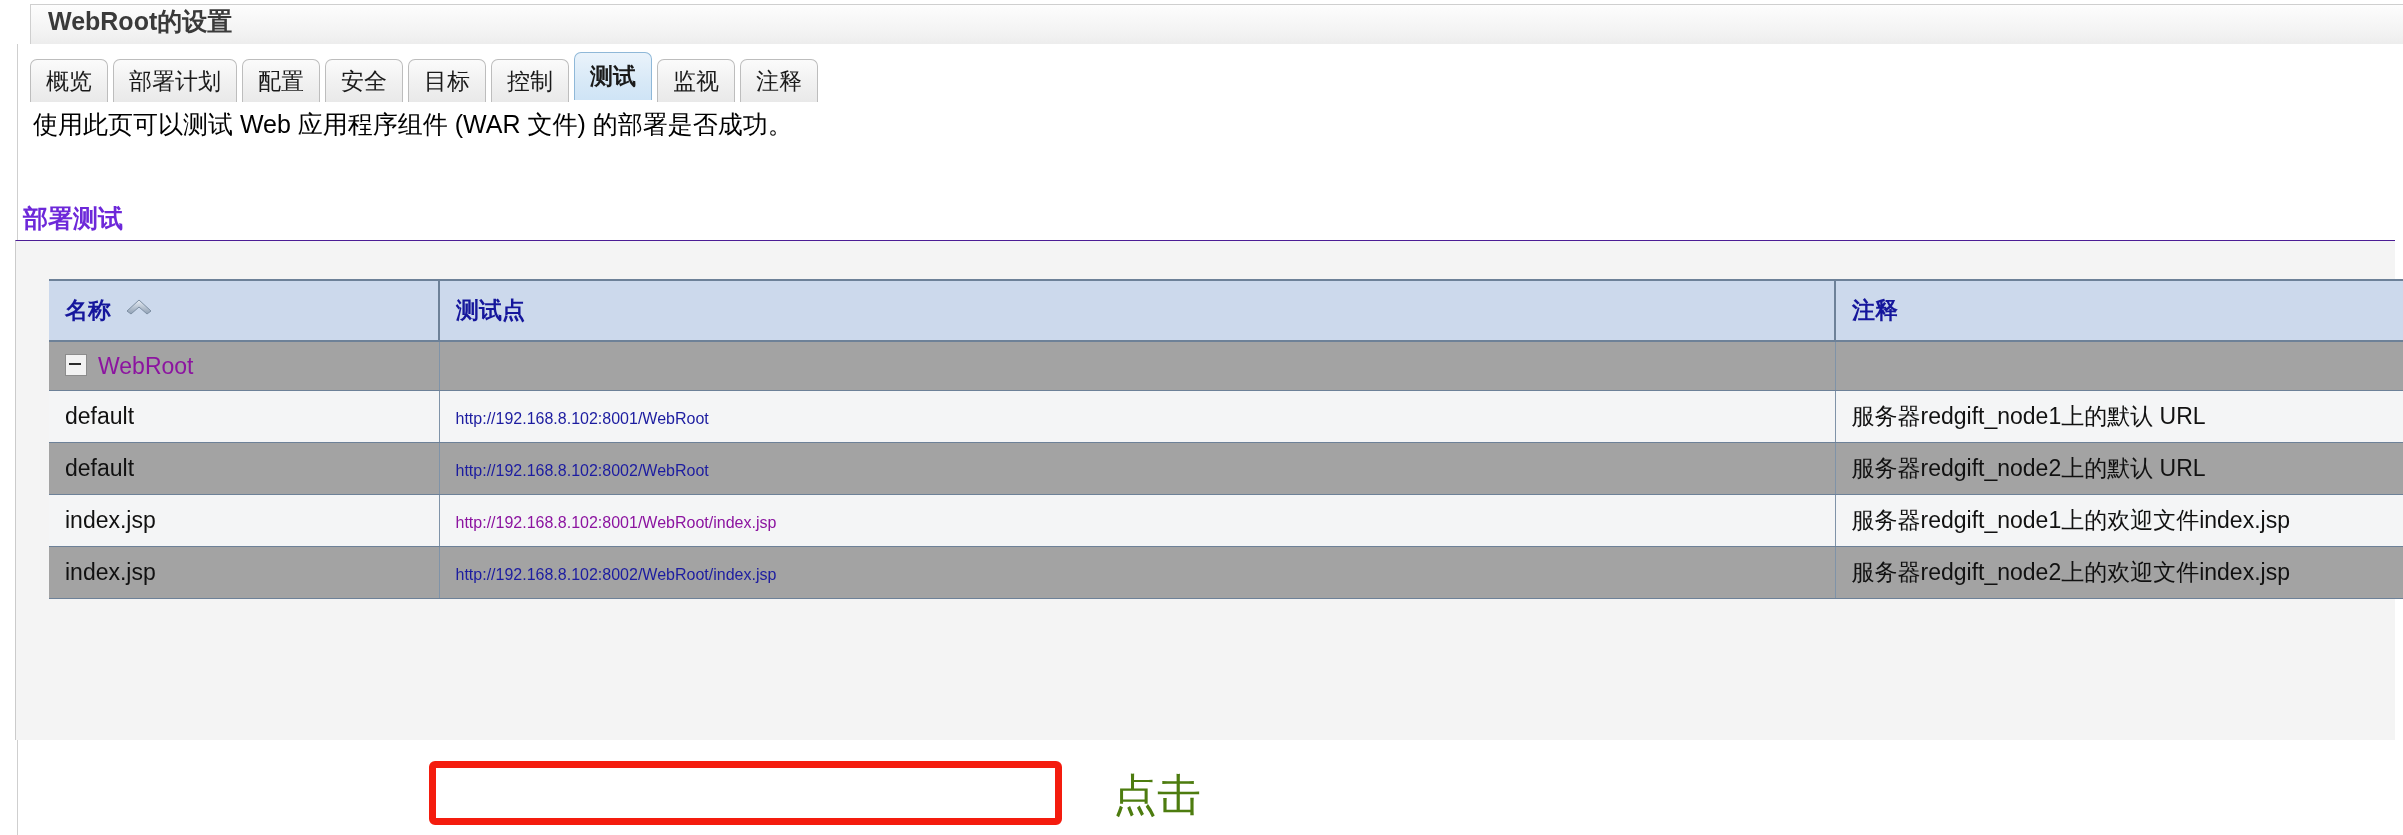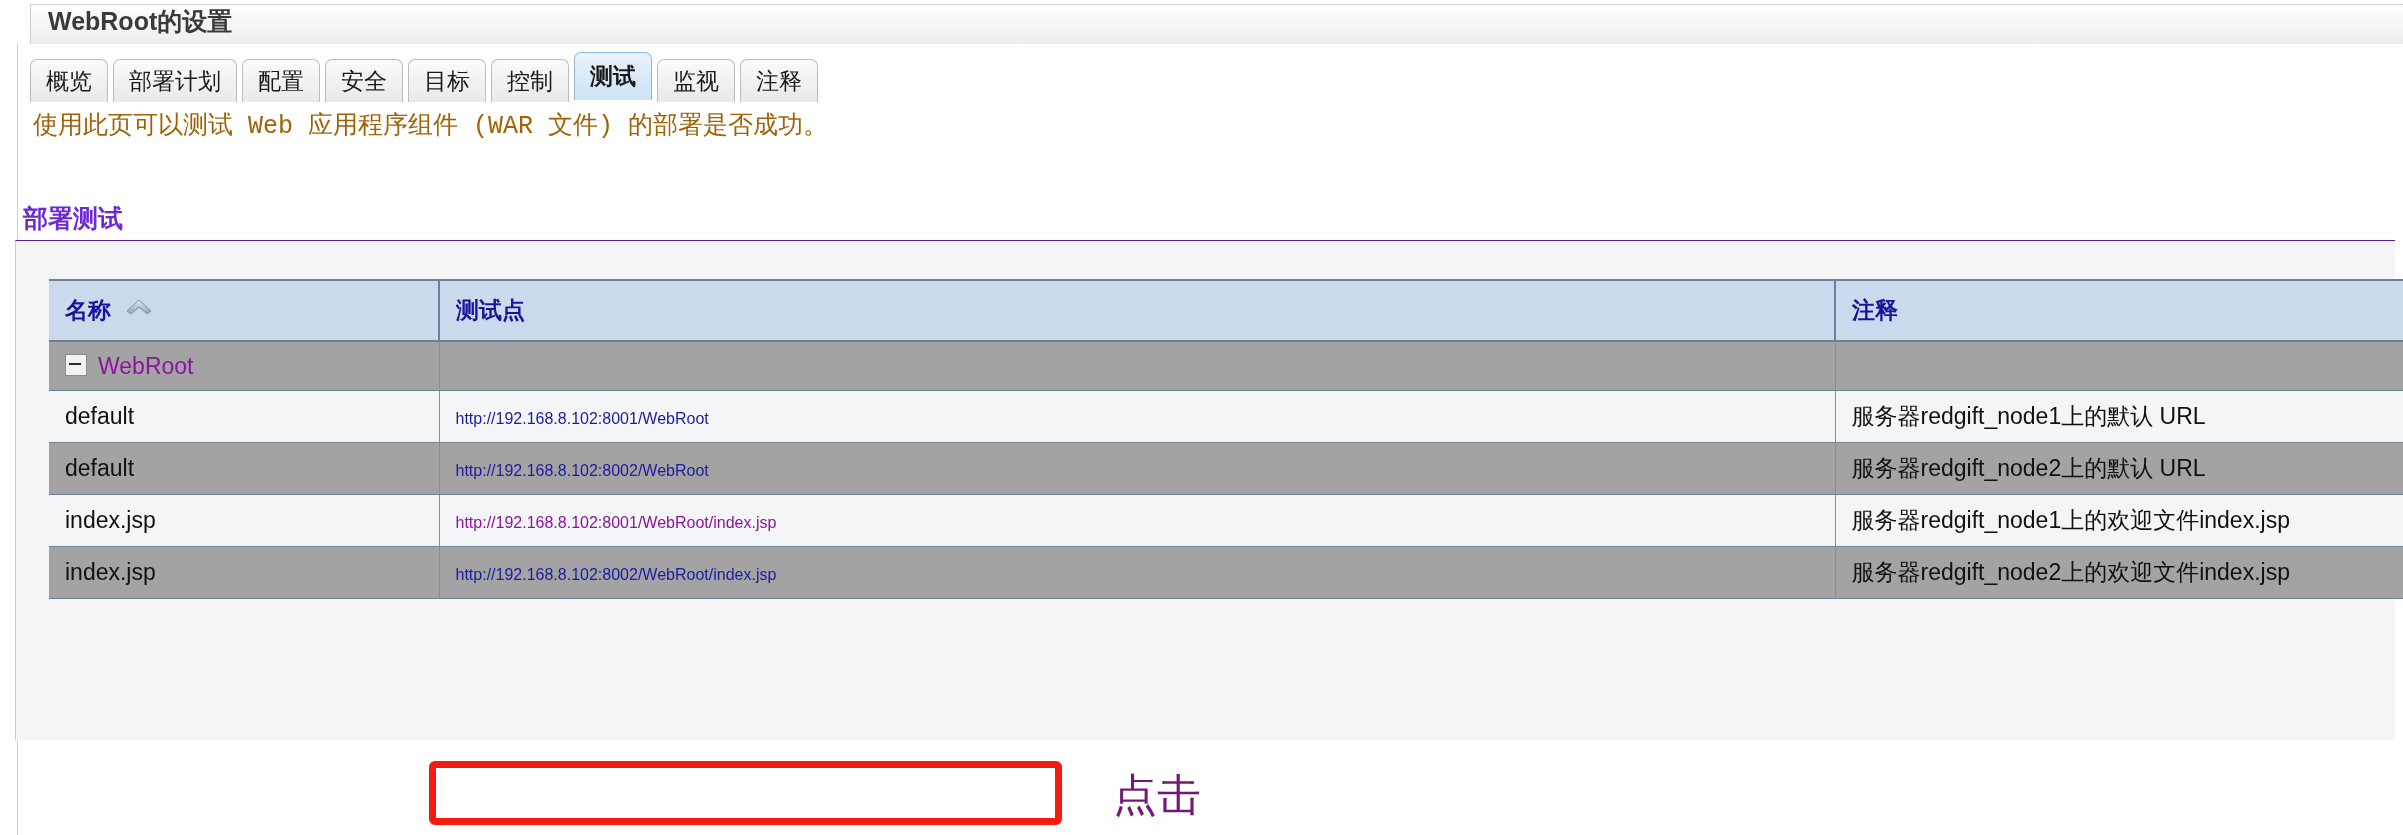--- a/index.html
+++ b/index.html
@@ -113,23 +113,22 @@
     border-left: 1px solid #cfcfcf;
     box-sizing: border-box;
     background: #ffffff;
   }
 
   .intro {
     position: absolute;
     left: 33px;
     top: 108px;
     font-size: 25px;
-    color: #a16207;
-    white-space: nowrap;
-    font-family: Liberation Mono, monospace;
+    color: #000000;
+    white-space: nowrap;
   }
 
   .section-title {
     position: absolute;
     left: 23px;
     top: 202px;
     font-size: 25px;
     font-weight: bold;
     color: #6d28d9;
     white-space: nowrap;
@@ -257,21 +256,21 @@
     border-radius: 6px;
     box-sizing: border-box;
     pointer-events: none;
     z-index: 30;
   }
   .annot-text {
     position: absolute;
     left: 1113px;
     top: 766px;
     font-size: 44px;
-    color: #701a75;
+    color: #4d7c0f;
     font-weight: normal;
     white-space: nowrap;
     z-index: 30;
   }
 
   .left-rail {
     position: absolute;
     left: 0;
     top: 0;
     width: 17px;

